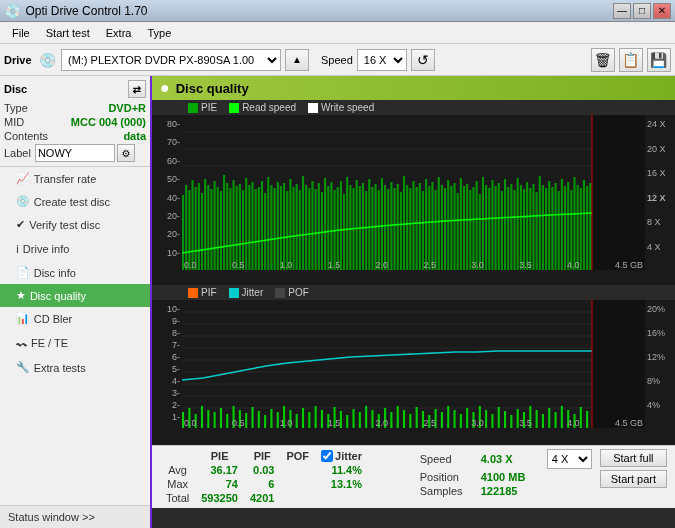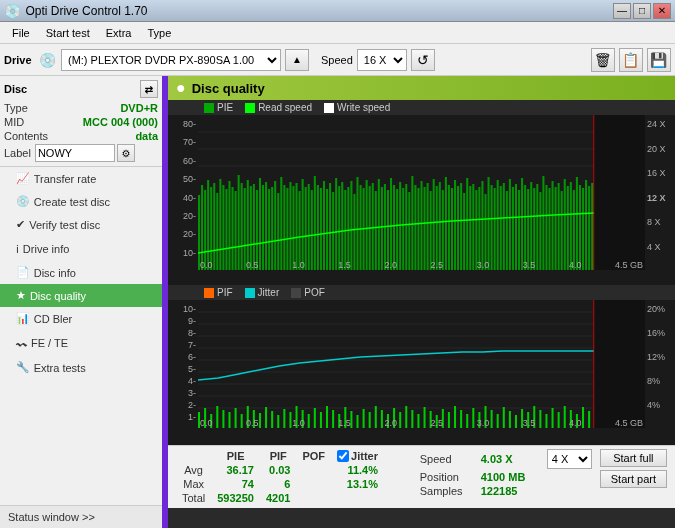--- a/index.html
+++ b/index.html
@@ -79,23 +79,23 @@
       background: linear-gradient(to bottom, #f8f8f8, #e0e0e0);
       display: flex; align-items: center; justify-content: center;
       cursor: pointer; font-size: 12px;
     }
 
     
     .main { display: flex; height: calc(528px - 22px - 22px - 32px); }
 
     
     .left-panel {
-      width: 168px;
+      width: 152px;
       background: #f0f0f0;
-      border-right: 6px solid #6d28d9;
+      border-right: 2px solid #6d28d9;
       display: flex;
       flex-direction: column;
     }
 
     .disc-section {
       padding: 4px;
       border-bottom: 1px solid #ccc;
     }
     .disc-header {
       display: flex; align-items: center; justify-content: space-between;

